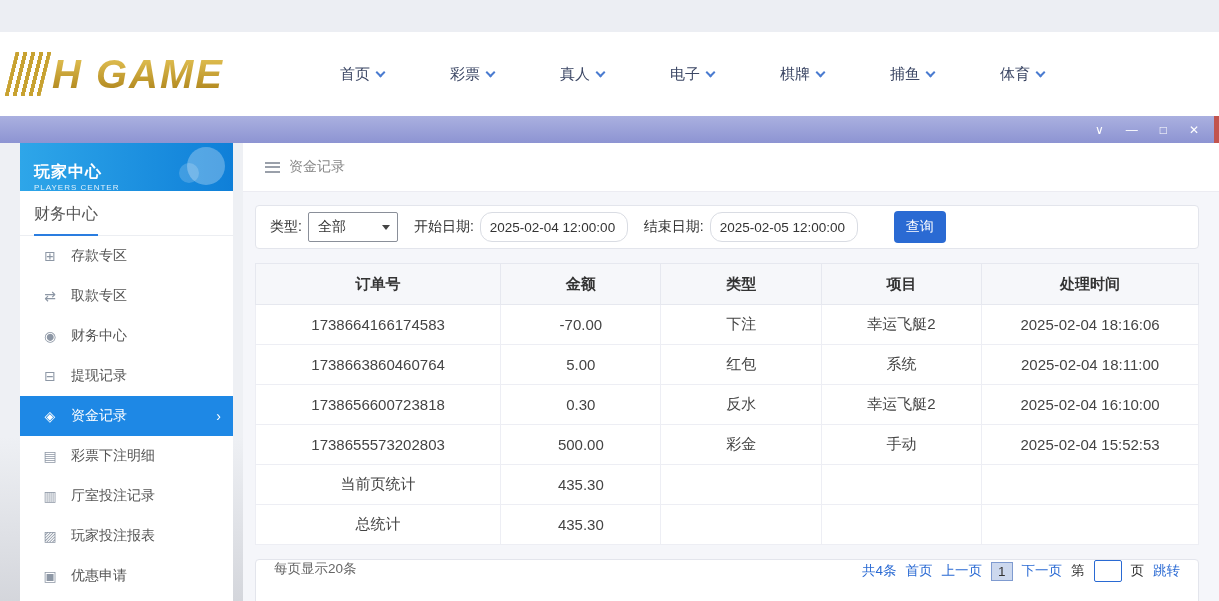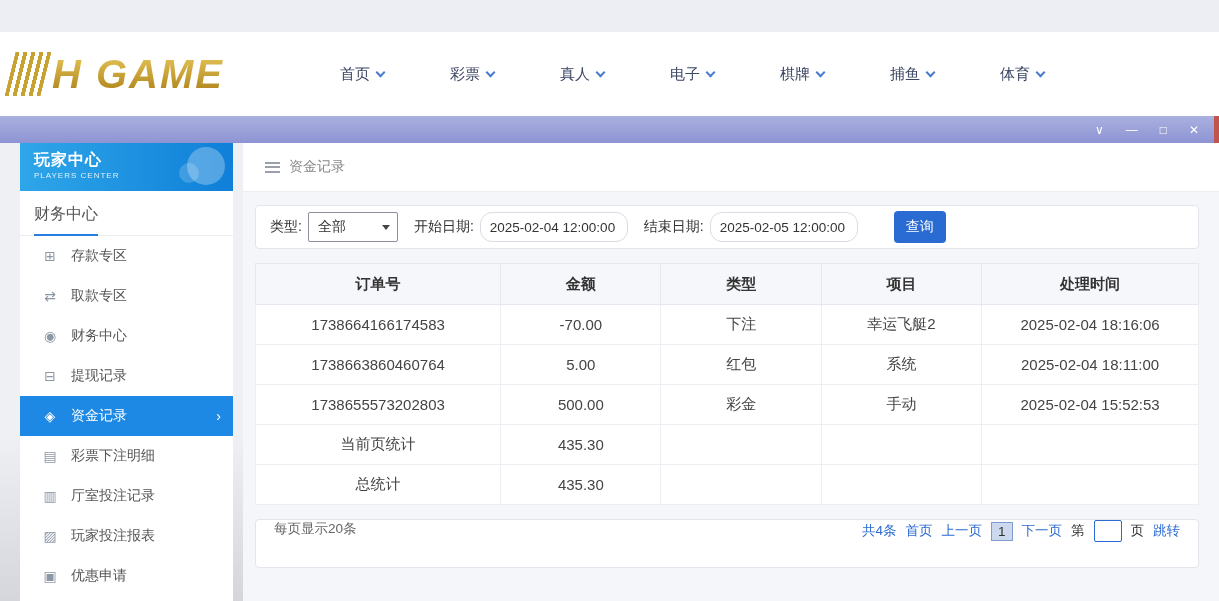--- a/index.html
+++ b/index.html
@@ -25,21 +25,21 @@
     justify-content:flex-end; align-items:center; padding-right:20px; gap:22px; }
   .titlebar::after { content:""; position:absolute; right:0; top:0; width:5px; height:27px; background:#c2544e; }
   .win-ctl { color:#ffffff; font-size:12px; line-height:1; cursor:pointer; }
 
   
   .content { display:flex; height:490px; padding:0 0 0 20px;
     background:linear-gradient(180deg,#eef0f4 60%,#cfd1d7); }
 
   
   .sidebar { width:213px; background:#ffffff; flex:none; }
-  .sidebar-header { position:relative; height:48px; padding:7px 14px;
+  .sidebar-header { position:relative; height:48px; padding:19px 14px;
     background:linear-gradient(90deg,#2ea6e9,#0f7fd8); color:#fff; overflow:hidden; }
   .sidebar-header::after { content:""; position:absolute; right:8px; top:4px; width:38px; height:38px;
     border-radius:50%; background:rgba(255,255,255,.28); }
   .sidebar-header::before { content:""; position:absolute; right:34px; top:20px; width:20px; height:20px;
     border-radius:50%; background:rgba(255,255,255,.18); }
   .sb-title { font-size:16px; font-weight:bold; letter-spacing:1px; }
   .sb-sub { font-size:8px; letter-spacing:1px; opacity:.85; }
   .sb-section { padding:13px 14px 0 14px; height:45px; border-bottom:1px solid #eceef2; }
   .sb-section span { display:inline-block; font-size:16px; color:#555; padding-bottom:9px;
     border-bottom:2px solid #2a7de0; }
@@ -214,20 +214,27 @@
               <td>2025-02-04 18:16:06</td>
             </tr>
             <tr>
               <td>1738663860460764</td>
               <td>5.00</td>
               <td>红包</td>
               <td>系统</td>
               <td>2025-02-04 18:11:00</td>
             </tr>
             <tr>
+              <td>1738656600723818</td>
+              <td>0.30</td>
+              <td>反水</td>
+              <td>幸运飞艇2</td>
+              <td>2025-02-04 16:10:00</td>
+            </tr>
+            <tr>
               <td>1738655573202803</td>
               <td>500.00</td>
               <td>彩金</td>
               <td>手动</td>
               <td>2025-02-04 15:52:53</td>
             </tr>
             <tr>
               <td>当前页统计</td>
               <td>435.30</td>
               <td></td>

